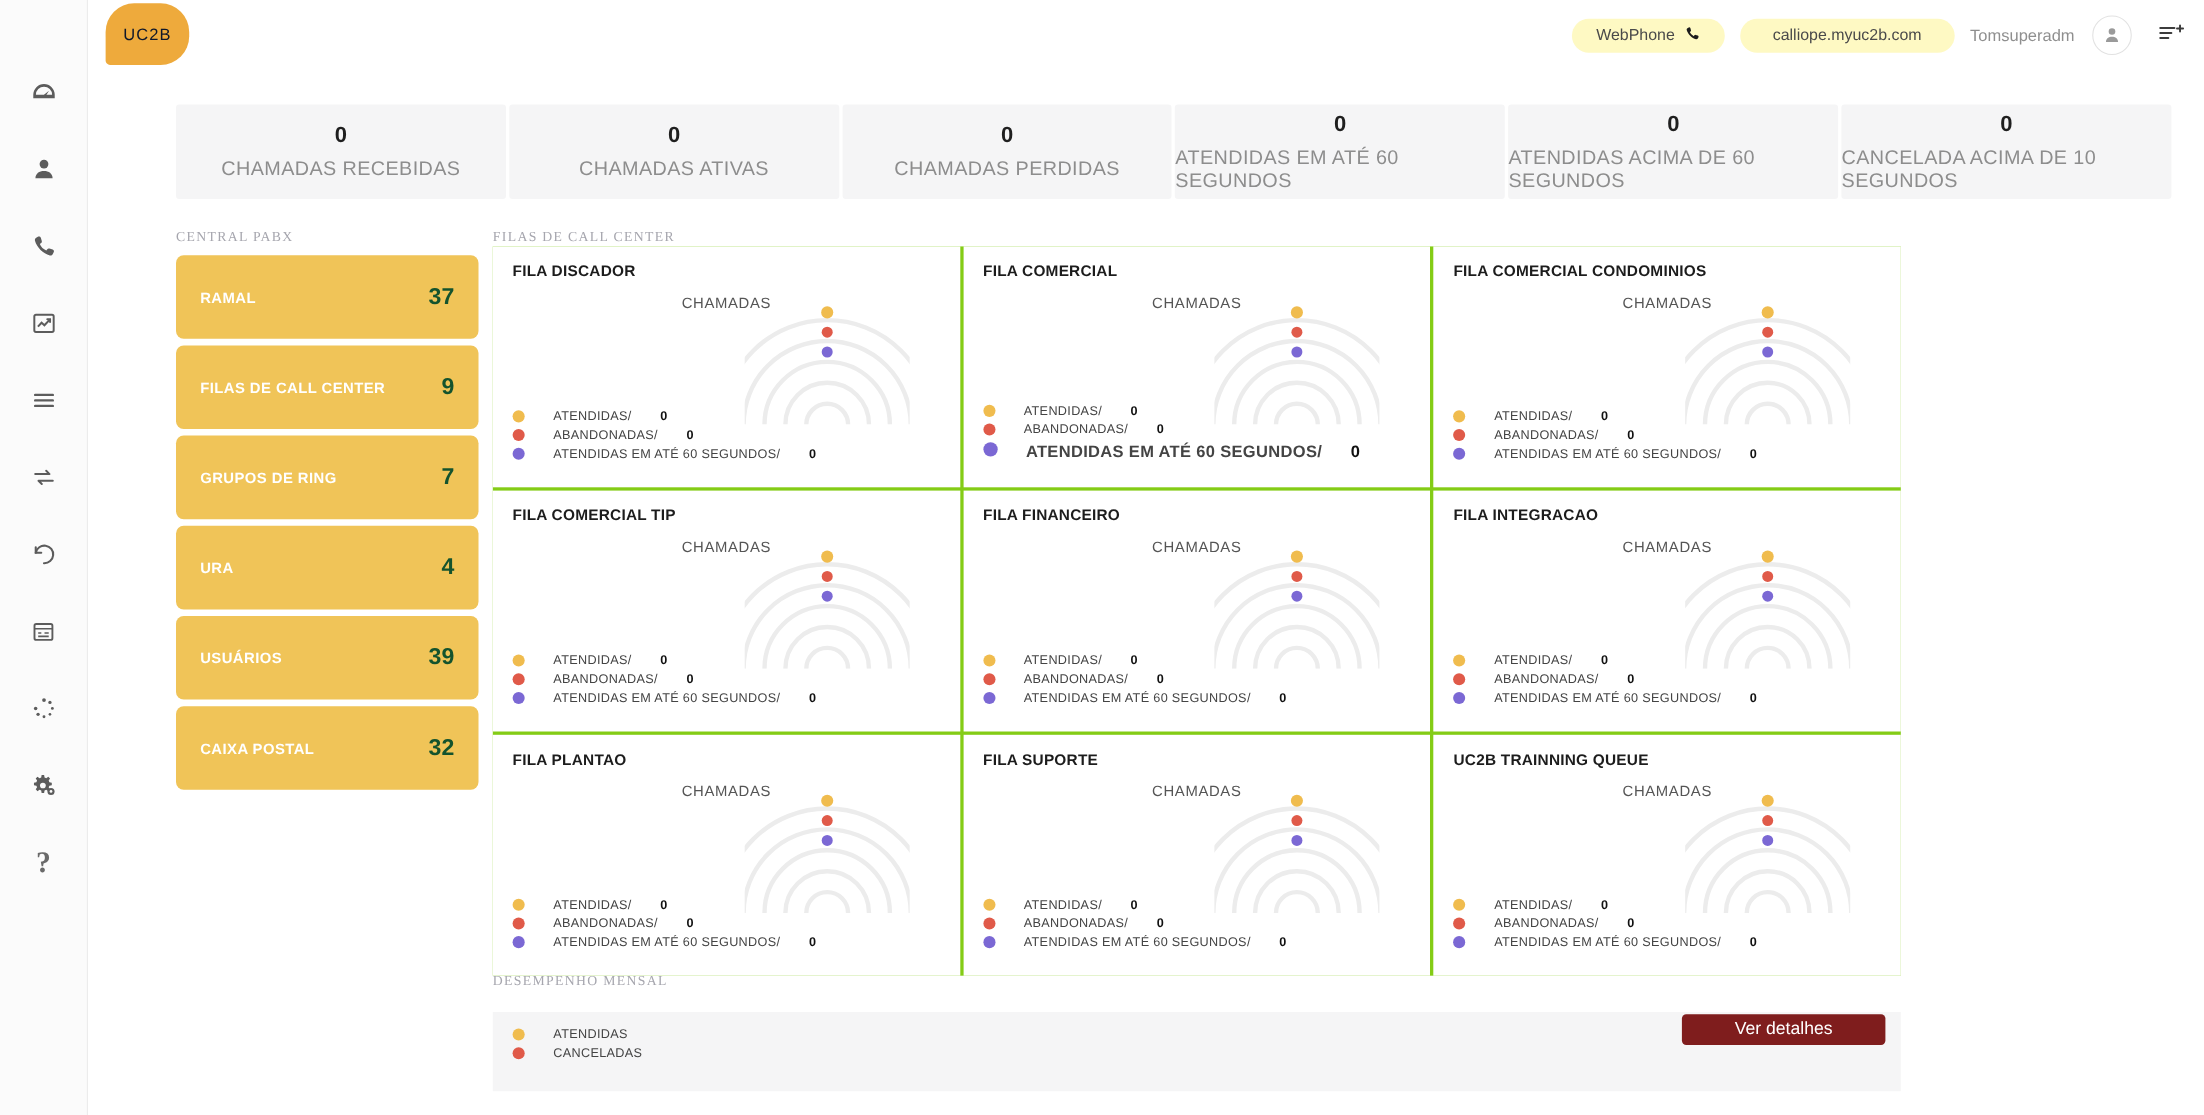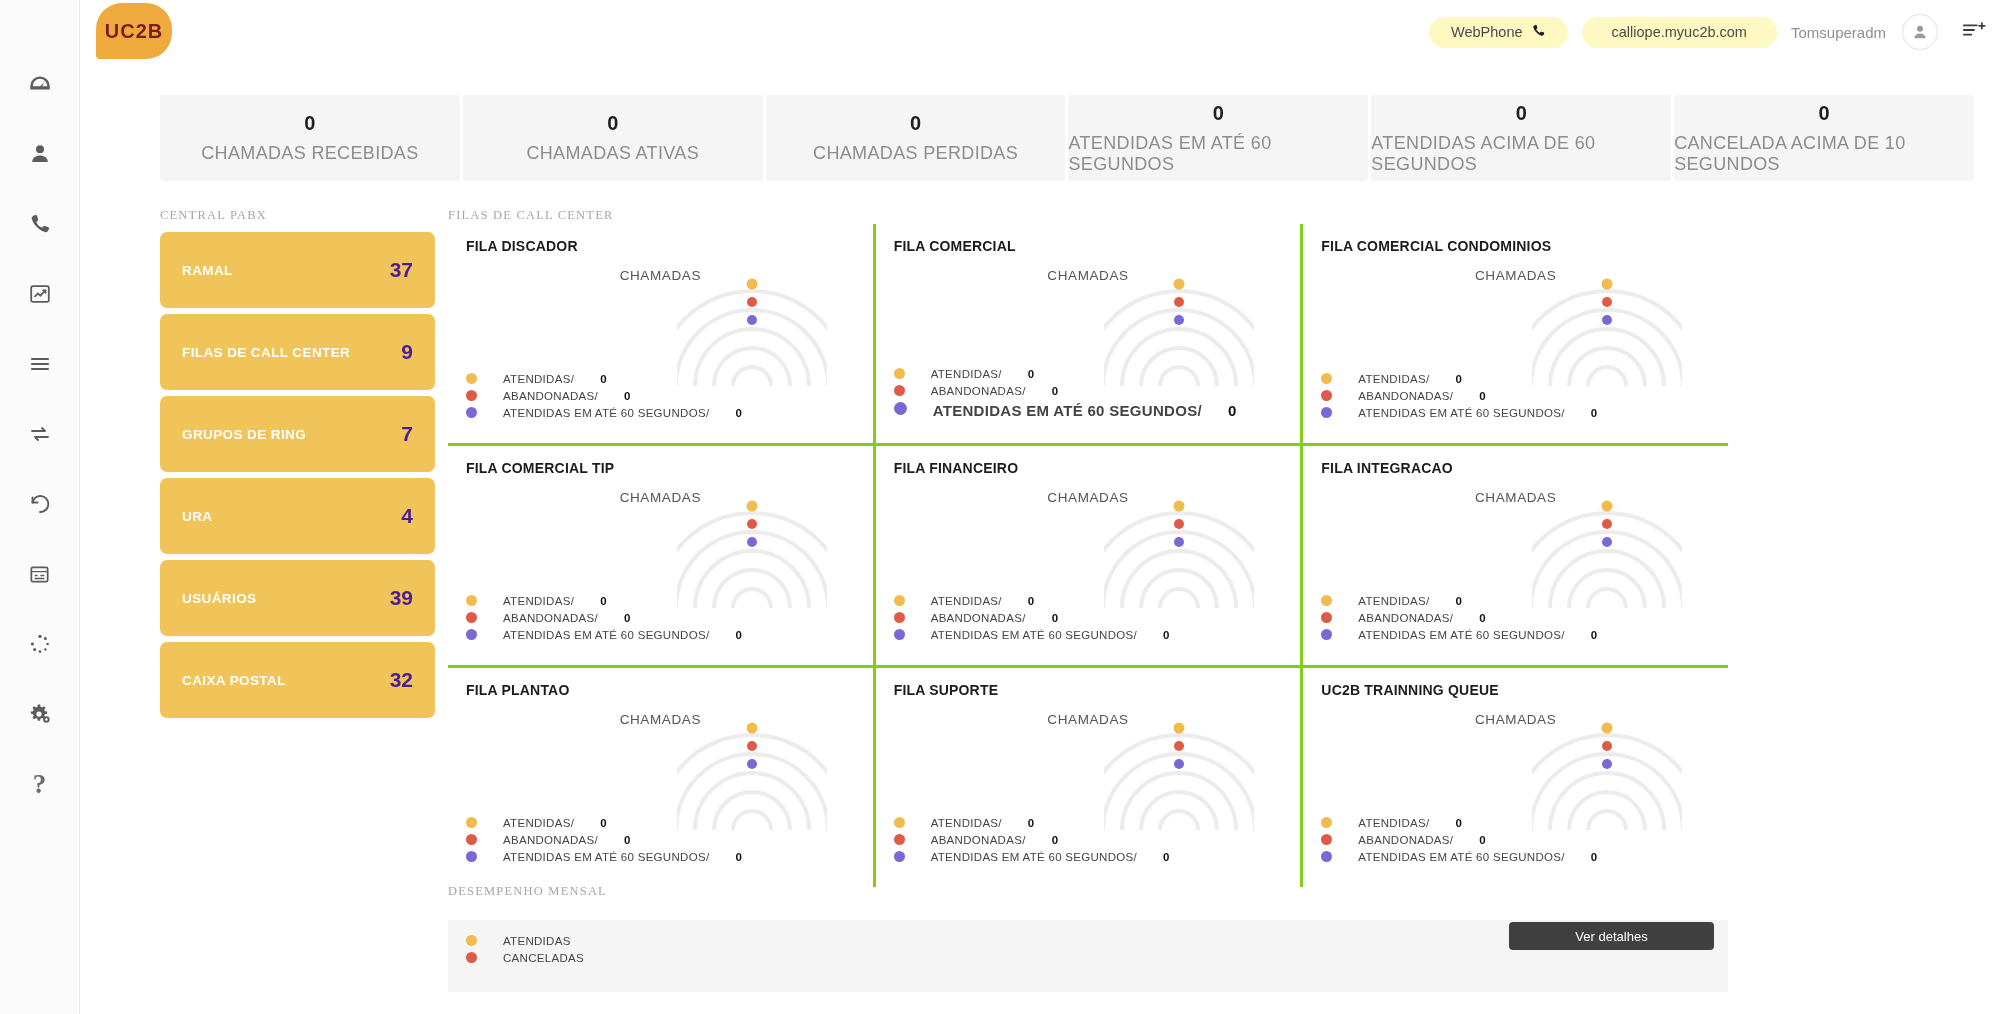--- a/index.html
+++ b/index.html
@@ -27,21 +27,21 @@
   .rail-icon.q { font-size:27px; font-weight:700; color:#6a6a6a; font-family:"Liberation Serif", serif; }
 
   
   .header { position:absolute; left:80px; top:0; right:0; height:62px; background:#fff; }
   .logo {
     position:absolute; left:16px; top:3px; width:76px; height:56px;
     background:#eeaa3c;
     border-radius:26px 26px 26px 4px;
     display:flex; align-items:center; justify-content:center;
   }
-  .logo-txt { color:#7f1d1d; font-size:20px; font-weight:700; letter-spacing:1px; }
+  .logo-txt { color:#0f172a; font-size:15px; font-weight:400; letter-spacing:1px; }
 
   .hdr-right { position:absolute; right:18px; top:14px; display:flex; align-items:center; gap:14px; }
   .pill {
     background:#fef9c3; border-radius:18px; height:31px;
     display:flex; align-items:center; gap:8px;
     padding:0 22px; color:#4a4a4a; font-size:14.5px;
   }
   .pill.dom { padding:0 30px; }
   .user-name { color:#8f8f8f; font-size:15px; margin-right:2px; }
   .avatar {
@@ -74,21 +74,21 @@
   }
 
   
   .pabx { position:absolute; left:160px; top:232px; width:275px; }
   .pabx-item {
     height:76px; background:#f0c458; border-radius:7px; margin-bottom:6px;
     display:flex; align-items:center; justify-content:space-between;
     padding:0 22px; cursor:pointer;
   }
   .pabx-name { color:#fff; font-size:13.5px; font-weight:600; letter-spacing:.4px; }
-  .pabx-count { color:#4c1d95; font-size:21px; font-weight:700; }
+  .pabx-count { color:#14532d; font-size:21px; font-weight:700; }
 
   
   .queues {
     position:absolute; left:448px; top:224px;
     width:1280px; background:#84cc16;
     display:grid; grid-template-columns:repeat(3,1fr);
     gap:3px; padding:0;
   }
   .qcard { background:#fff; height:219px; position:relative; padding:14px 18px 0 18px; }
   .qtitle { font-size:14px; font-weight:700; color:#1c1c1c; letter-spacing:.2px; }
@@ -101,22 +101,22 @@
   .dot { width:11px; height:11px; border-radius:50%; flex:none; }
   .lrow.big { font-size:15px; font-weight:700; }
   .lrow.big .dot { width:13px; height:13px; }
   .perf-box {
     position:absolute; left:448px; top:920px; width:1280px; height:72px;
     background:#f5f5f6;
   }
   .perf-legend { position:absolute; left:466px; top:930px; }
   .btn-detalhes {
     position:absolute; right:290px; top:922px;
-    background:#404040; color:#fff; border:none; border-radius:4px;
-    width:205px; height:28px; font-size:13px; cursor:pointer;
+    background:#7f1d1d; color:#fff; border:none; border-radius:4px;
+    width:185px; height:28px; font-size:16px; cursor:pointer;
     font-family:"Liberation Sans", sans-serif;
   }
 </style>
 </head>
 <body>
 
 <div id="app">
 
   <div class="rail">
     <div class="rail-icon" title="Dashboard">

